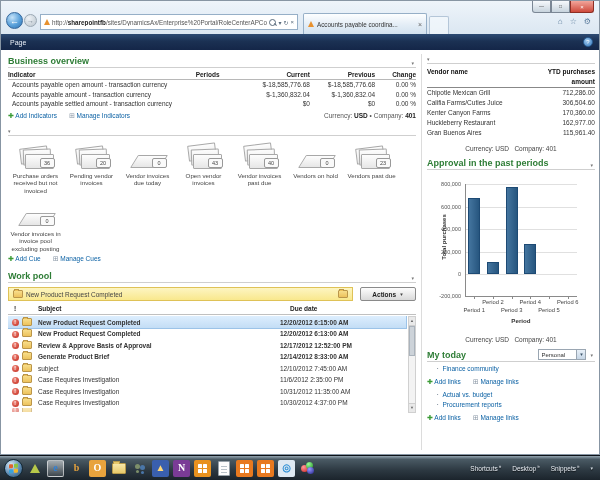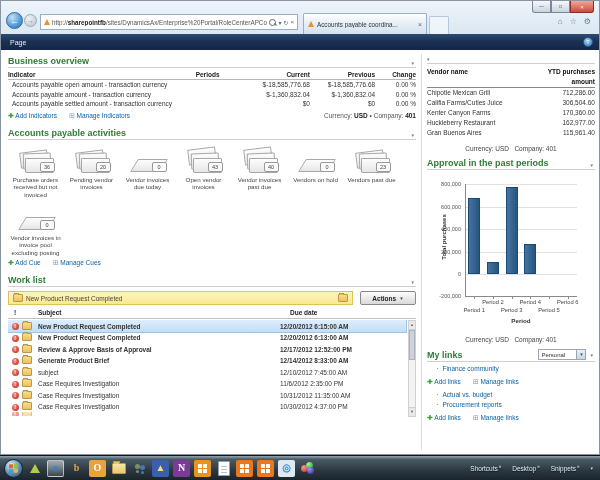--- a/index.html
+++ b/index.html
@@ -266,21 +266,20 @@
               </div>
             </div>
         </div>
         <div class="links-row">
           <span><span class="plus">✚</span> <span class="link">Add Indicators</span></span>
           <span><span class="grid-ic">⊞</span> <span class="link">Manage Indicators</span></span>
           <span class="cur-right"><span>Currency:</span> <b>USD</b> <span>•</span> <span>Company:</span> <b>401</b></span>
         </div>
 
         <div class="sec-head">
-          <span class="sec-title">Accounts payable activities</span>
           <span class="collapse">▾</span>
         </div>
         <div class="cue-row">
             <div class="cue">
               <div class="cue-icon mid">
                 <div class="sheet s1"></div>
                 <div class="sheet s2"></div>
                 <div class="sheet s3"></div>
                 <div class="cue-badge">36</div>
               </div>
@@ -345,21 +344,21 @@
               </div>
               <div class="cue-label">Vendor invoices in invoice pool excluding posting</div>
             </div>
           </div>
         <div class="links-row">
           <span><span class="plus">✚</span> <span class="link">Add Cue</span></span>
           <span><span class="grid-ic">⊞</span> <span class="link">Manage Cues</span></span>
         </div>
 
         <div class="sec-head">
-          <span class="sec-title">Work list</span>
+          <span class="sec-title">Work pool</span>
           <span class="collapse">▾</span>
         </div>
         <div class="wl-filter">
           <div class="wl-bar">
             <span class="mini-folder-s"></span>
             <span>New Product Request Completed</span>
             <span class="spacer"></span>
             <span class="mini-folder-s"></span>
           </div>
           <div class="actions-btn">
@@ -513,21 +512,21 @@
             <div class="cxtick" style="left: 140.7px; top: 120px;"></div>
             <div class="cxlab" style="left: 122.7px; top: 123px;">Period 6</div>
             <div class="cylabel">Total purchases</div>
             <div class="cxtitle" style="left: 38px; width: 112px; top: 141px;">Period</div>
           </div>
         <div class="cur-line">
           <span>Currency:</span> <span>USD</span>&nbsp;&nbsp;&nbsp;<span>Company:</span> <span>401</span>
         </div>
 
         <div class="sec-head">
-          <span class="sec-title">My links</span>
+          <span class="sec-title">My today</span>
           <span class="hdr-right">
             <span class="mini-select">
               <span class="txt">Personal</span>
                 <span class="btn">▼</span>
             </span>
             <span class="collapse">▾</span>
           </span>
         </div>
         <div class="bullet-list">
             <div class="bullet-item">

